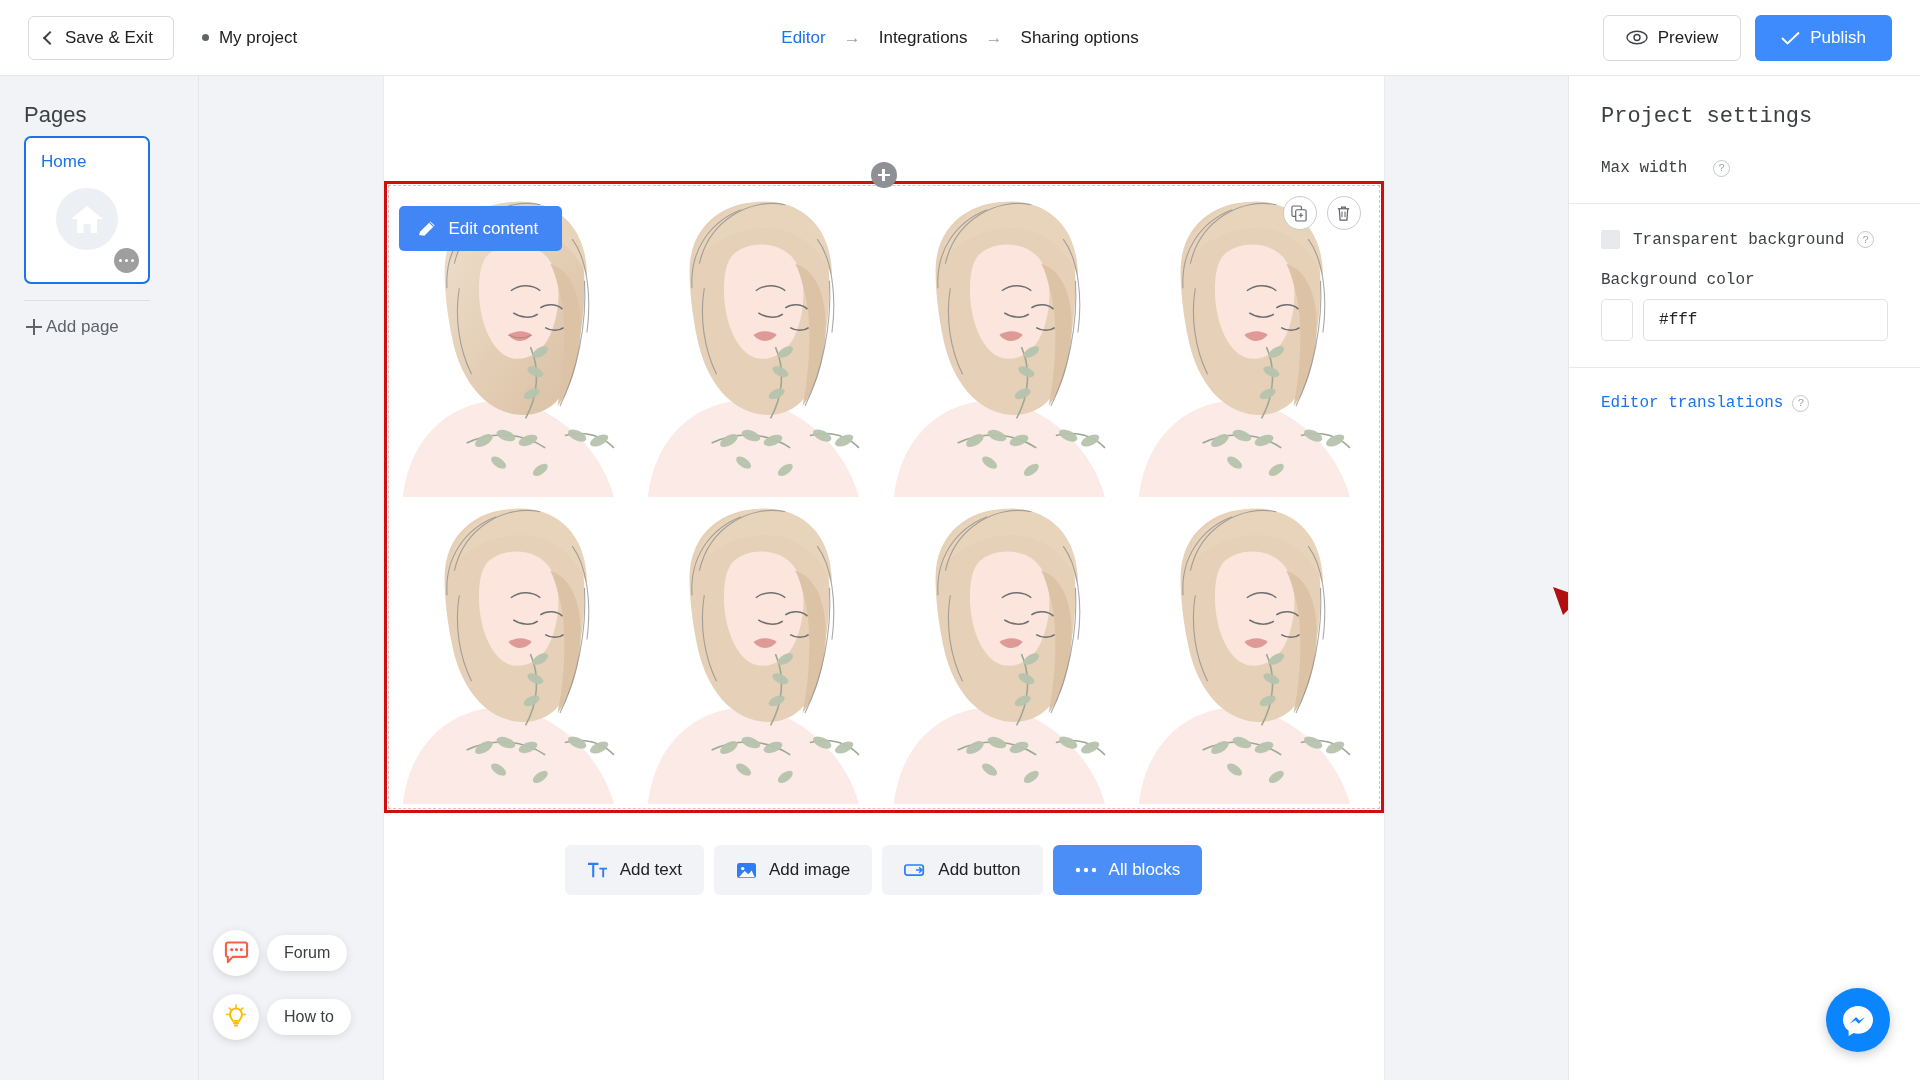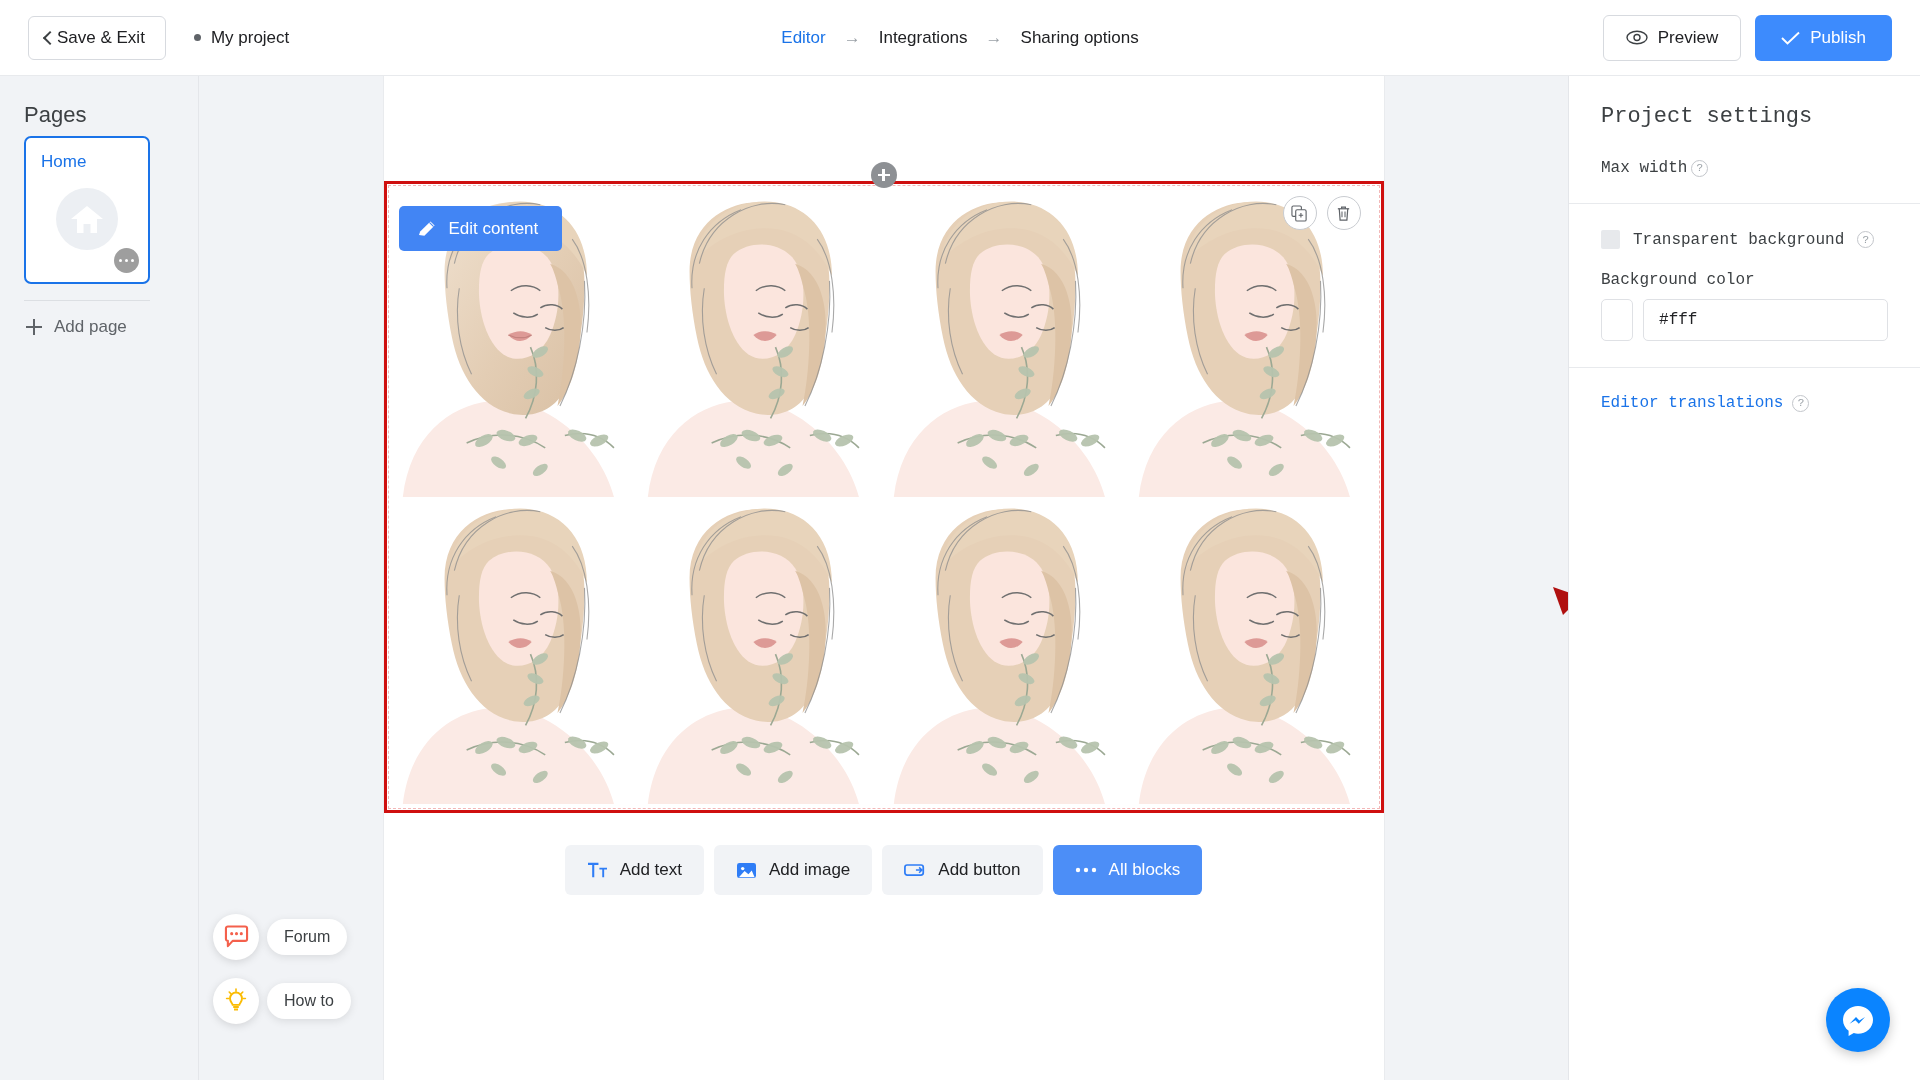--- a/index.html
+++ b/index.html
@@ -14,21 +14,21 @@
   
   .topbar {
     height: 76px; flex: 0 0 76px;
     background: #ffffff;
     border-bottom: 1px solid #e8eaed;
     display: flex; align-items: center;
     padding: 0 28px;
     position: relative; z-index: 40;
   }
   .save-exit {
-    display: flex; align-items: center; gap: 2px;
+    display: flex; align-items: center; gap: 10px;
     height: 44px; padding: 0 20px 0 14px;
     border: 1px solid #d7dadf; border-radius: 6px;
     background: #fff; cursor: pointer;
     font-size: 17px; color: #202124;
   }
   .chev { width: 10px; height: 10px; border-left: 2px solid #3c4043; border-bottom: 2px solid #3c4043;
           transform: rotate(45deg); display:inline-block; margin-left:2px;}
   .proj-name { display: flex; align-items: center; gap: 10px; margin-left: 28px; font-size: 17px; color: #202124; }
   .proj-dot { width: 7px; height: 7px; border-radius: 50%; background: #5f6368; display:inline-block; }
 
@@ -80,21 +80,21 @@
   }
   .dots-btn {
     position: absolute; right: 9px; bottom: 9px;
     width: 25px; height: 25px; border-radius: 50%; background: #9e9e9e;
     display: flex; align-items: center; justify-content: center; gap: 2.5px;
     cursor: pointer;
   }
   .dots-btn i { width: 3.5px; height: 3.5px; border-radius: 50%; background: #fff; display:block; }
   .sep-line { width: 126px; height: 1px; background: #dcdfe3; margin: 16px 0 0 24px; }
   .add-page {
-    display: flex; align-items: center; gap: 12px;
+    display: flex; align-items: center; gap: 4px;
     padding: 16px 0 0 26px; color: #5f6368; font-size: 17px; cursor: pointer;
   }
   .plus-ico { position: relative; width: 16px; height: 16px; display:inline-block; }
   .plus-ico:before, .plus-ico:after { content:""; position:absolute; background:#5f6368; }
   .plus-ico:before { left: 0; top: 7px; width: 16px; height: 2px; }
   .plus-ico:after { top: 0; left: 7px; height: 16px; width: 2px; }
 
   
   .workspace { flex: 1; background: #f1f3f6; position: relative; overflow: hidden; }
   .canvas {
@@ -140,40 +140,40 @@
 
   .add-row { display: flex; justify-content: center; gap: 10px; margin-top: 32px; }
   .add-btn {
     display: flex; align-items: center; gap: 12px;
     height: 50px; padding: 0 22px; border: none; border-radius: 6px;
     background: #f1f3f6; color: #202124; font-size: 17px; cursor: pointer;
   }
   .add-btn.primary { background: #4c8ef7; color: #fff; }
 
   
-  .help-stack { position: absolute; left: 14px; bottom: 56px; z-index: 30; }
+  .help-stack { position: absolute; left: 14px; bottom: 40px; z-index: 30; }
   .help-item { display: flex; align-items: center; gap: 8px; margin-top: 18px; }
   .help-circle {
     width: 46px; height: 46px; border-radius: 50%; background: #fff;
     box-shadow: 0 2px 8px rgba(0,0,0,.13);
     display: flex; align-items: center; justify-content: center; cursor: pointer;
   }
   .help-pill {
     background: #fff; border-radius: 20px; padding: 9px 17px;
     font-size: 16px; color: #3c4043; box-shadow: 0 2px 8px rgba(0,0,0,.1); cursor: pointer;
   }
 
   
   .right-panel {
     width: 352px; flex: 0 0 352px;
     background: #ffffff; border-left: 1px solid #e4e6ea;
     padding: 28px 32px 0 32px; position: relative; font-family: Liberation Mono, monospace;
   }
   .right-panel h2 { font-size: 22px; font-weight: 400; color: #3c4043; margin-bottom: 30px; }
-  .field-label { font-size: 16px; color: #3c4043; display: flex; align-items: center; gap: 4px; margin-bottom: 10px; }
+  .field-label { font-size: 16px; color: #3c4043; display: flex; align-items: center; gap: 26px; margin-bottom: 10px; }
   .qmark {
     width: 17px; height: 17px; border-radius: 50%; border: 1px solid #c3c6cb;
     color: #9aa0a6; font-size: 11px; display: flex; align-items: center; justify-content: center; cursor: pointer;
   }
   .text-input {
     width: 100%; height: 42px; border: 1px solid #dfe1e5; border-radius: 5px;
     padding: 0 15px; font-size: 16px; color: #202124; font-family: inherit; background: #fff;
   }
   .panel-divider { height: 1px; background: #e8eaed; margin: 26px -32px; }
   .checkbox-row { display: flex; align-items: center; gap: 13px; margin-bottom: 22px; }

